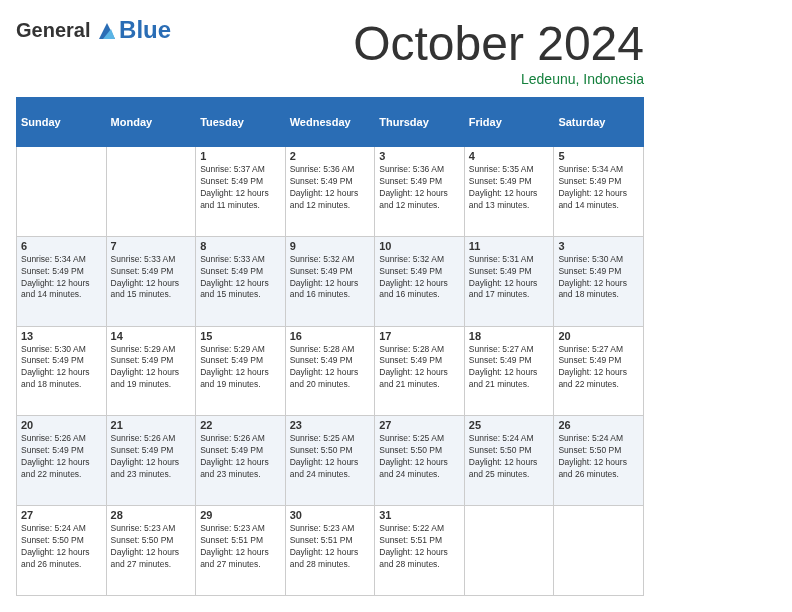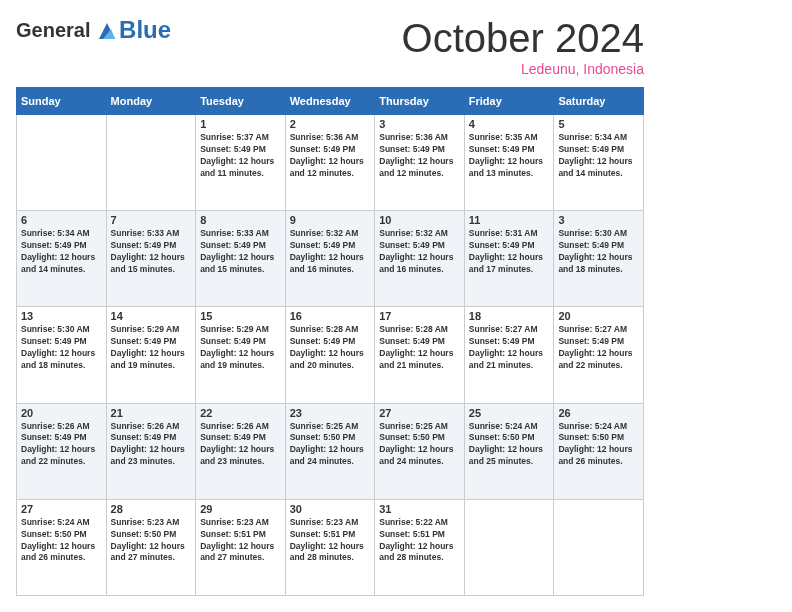--- a/index.html
+++ b/index.html
@@ -24,41 +24,41 @@
       margin-bottom: 10px;
     }
     .logo {
       display: flex;
       align-items: center;
     }
     .title-block {
       text-align: right;
     }
     .month-title {
-      font-size: 40px;
+      font-size: 48px;
       color: #333;
       font-weight: normal;
     }
     .location {
       font-size: 14px;
-      color: #ec4899;
+      color: #15803d;
     }
     .calendar {
       flex: 1;
       border: 1px solid #ccc;
       border-collapse: collapse;
       width: 100%;
       table-layout: fixed;
     }
     .calendar th {
       background-color: #2a6db5;
       color: #fff;
       font-size: 11px;
       font-weight: bold;
-      padding: 7px 4px;
+      padding: 18px 4px;
       text-align: left;
       border: 1px solid #2a6db5;
     }
     .calendar td {
       vertical-align: top;
       border: 1px solid #ccc;
       padding: 3px 4px;
       font-size: 9px;
       color: #333;
       height: 80px;
@@ -67,21 +67,20 @@
       font-size: 11px;
       font-weight: bold;
       color: #333;
       display: block;
       margin-bottom: 2px;
     }
     .day-info {
       font-size: 8.5px;
       color: #333;
       line-height: 1.4;
-      font-weight: bold;
     }
     .empty-cell {
       background: #f9f9f9;
     }
     tr:nth-child(even) td {
       background-color: #f0f4f9;
     }
     tr:nth-child(odd) td {
       background-color: #ffffff;
     }

